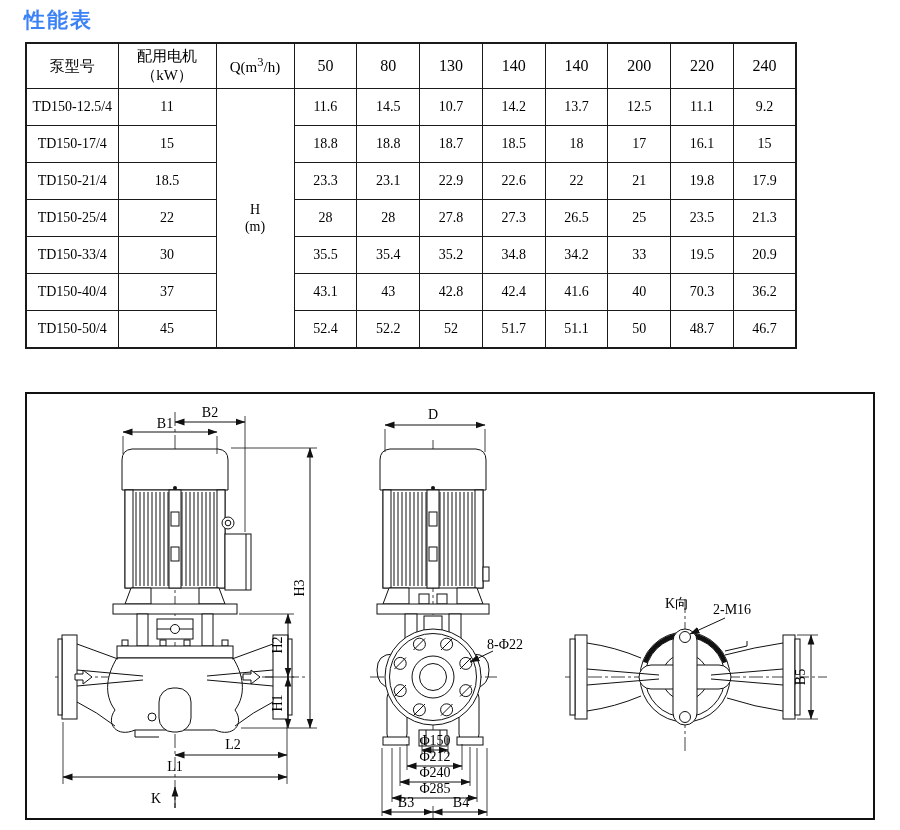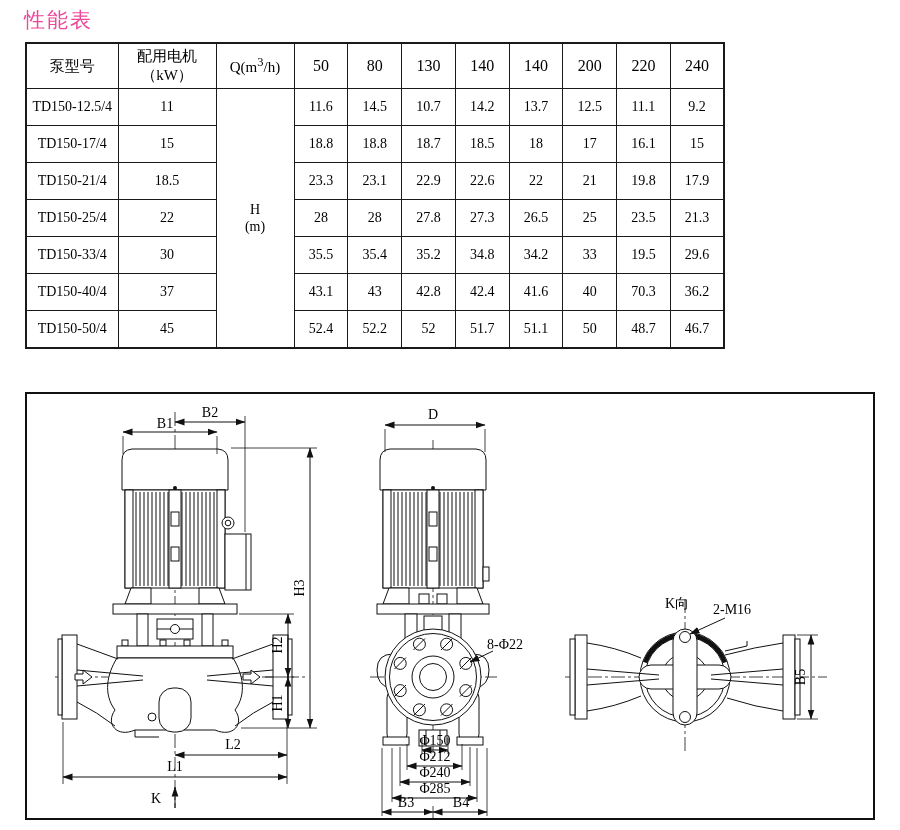--- a/index.html
+++ b/index.html
@@ -1,20 +1,20 @@
 <!DOCTYPE html>
 <html><head>
 <meta charset="utf-8">
 <style>
   html,body{margin:0;padding:0;background:#fff;}
   .page{position:relative;width:900px;height:830px;background:#fff;overflow:hidden;
         font-family:"Liberation Serif", serif;color:#000;}
   .title{position:absolute;left:24px;top:6px;font-family:"Liberation Sans",sans-serif;
-         font-size:21px;font-weight:400;letter-spacing:2px;color:#ec4899;}
-  table.perf{position:absolute;left:25px;top:42px;width:700px;border-collapse:collapse;
+         font-size:21px;font-weight:700;letter-spacing:2px;color:#3b82f6;}
+  table.perf{position:absolute;left:25px;top:42px;width:772px;border-collapse:collapse;
              table-layout:fixed;background:#fff;border:2px solid #1a1a1a;}
   table.perf th, table.perf td{border:1px solid #1a1a1a;text-align:center;vertical-align:middle;
              font-weight:normal;padding:0;font-size:14px;line-height:1.25;}
   table.perf thead th{height:44px;font-size:15px;}
   table.perf thead th.num{font-size:16px;}
   table.perf tbody td{height:36px;}
   td.cell-model{text-align:left;padding-left:7px;font-size:13.5px;margin-left:38px;}
   td.cell-h{font-size:16px;}
   svg text{font-family:"Liberation Serif", serif;font-size:15px;fill:#000;}
   svg text.sm{font-size:14px;}
@@ -111,21 +111,21 @@
         <tr>
           <td class="cell-model">TD150-33/4</td>
           <td class="cell-power">30</td>
           <td class="cell-val">35.5</td>
           <td class="cell-val">35.4</td>
           <td class="cell-val">35.2</td>
           <td class="cell-val">34.8</td>
           <td class="cell-val">34.2</td>
           <td class="cell-val">33</td>
           <td class="cell-val">19.5</td>
-          <td class="cell-val">29.6</td>
+          <td class="cell-val">20.9</td>
         </tr>
         <tr>
           <td class="cell-model">TD150-40/4</td>
           <td class="cell-power">37</td>
           <td class="cell-val">43.1</td>
           <td class="cell-val">43</td>
           <td class="cell-val">42.8</td>
           <td class="cell-val">42.4</td>
           <td class="cell-val">41.6</td>
           <td class="cell-val">40</td>

